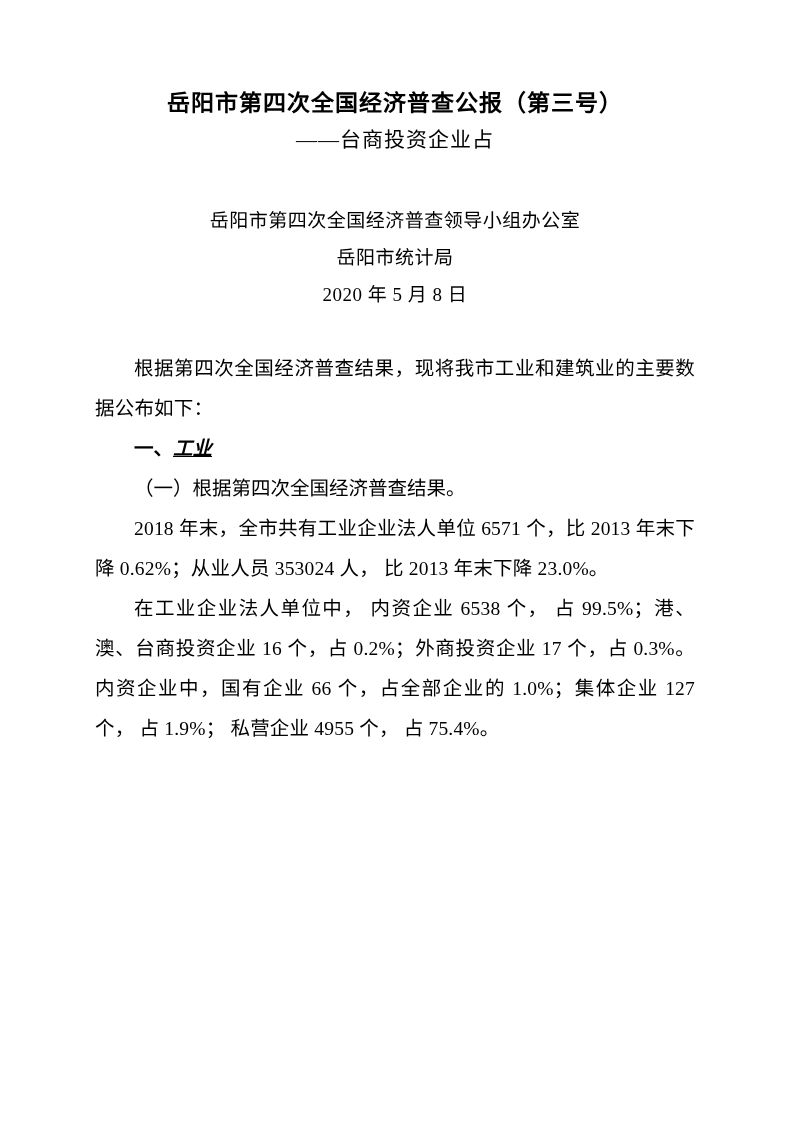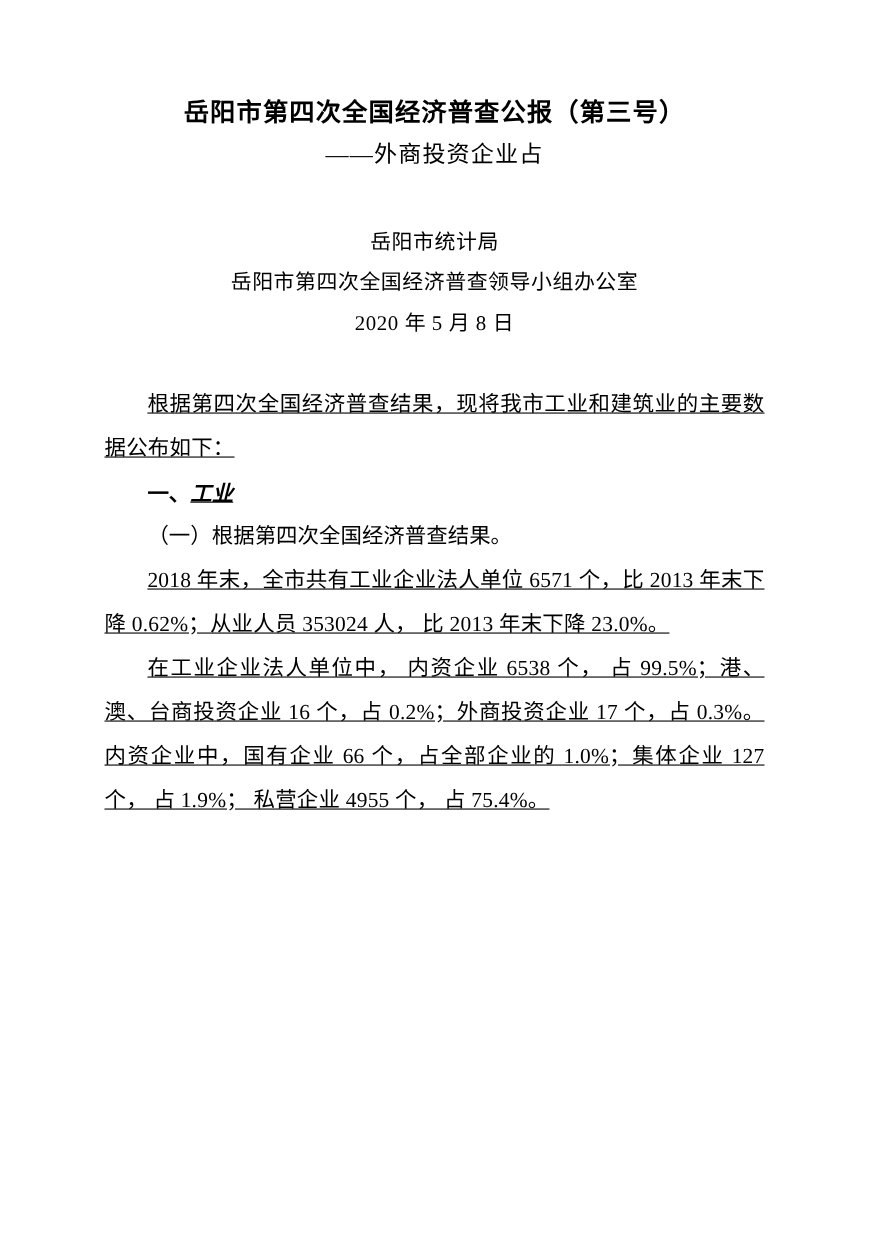--- a/index.html
+++ b/index.html
@@ -53,21 +53,20 @@
     margin-top: 36px;
   }
   p.para {
     font-size: 19.5px;
     line-height: 2.05;
     margin: 0;
     text-indent: 2em;
     text-align: justify;
     text-justify: inter-ideograph;
     letter-spacing: 0.2px;
-    text-decoration: underline;
   }
   .heading-1 {
     font-family: "DejaVu Sans", "Liberation Sans", sans-serif;
     font-weight: bold;
     font-size: 19.5px;
     line-height: 2.05;
     margin: 0;
     text-indent: 2em;
   }
   .heading-1 span.u {
@@ -81,25 +80,25 @@
     text-indent: 2em;
   }
 </style>
 </head>
 <body>
 
 <div class="page">
   <div class="content">
 
     <div class="doc-title">岳阳市第四次全国经济普查公报（第三号）</div>
-    <div class="doc-subtitle">——外商投资企业占</div>
+    <div class="doc-subtitle">——台商投资企业占</div>
 
     <div class="issuer-block">
+      <div class="issuer-line">岳阳市第四次全国经济普查领导小组办公室</div>
       <div class="issuer-line">岳阳市统计局</div>
-      <div class="issuer-line">岳阳市第四次全国经济普查领导小组办公室</div>
       <div class="issuer-line">2020 年 5 月 8 日</div>
     </div>
 
     <div class="body-block">
       <p class="para">根据第四次全国经济普查结果，现将我市工业和建筑业的主要数据公布如下：</p>
 
       <p class="heading-1"><span>一、</span><span class="u">工业</span></p>
 
       <p class="heading-2">（一）根据第四次全国经济普查结果。</p>
 

